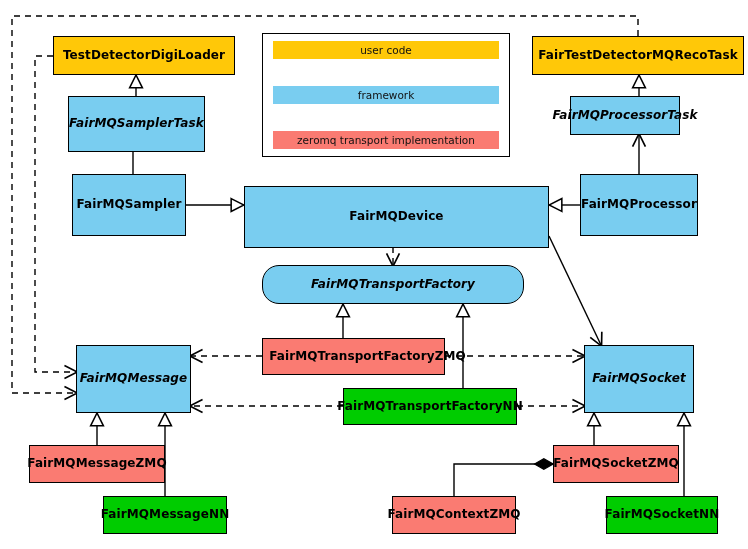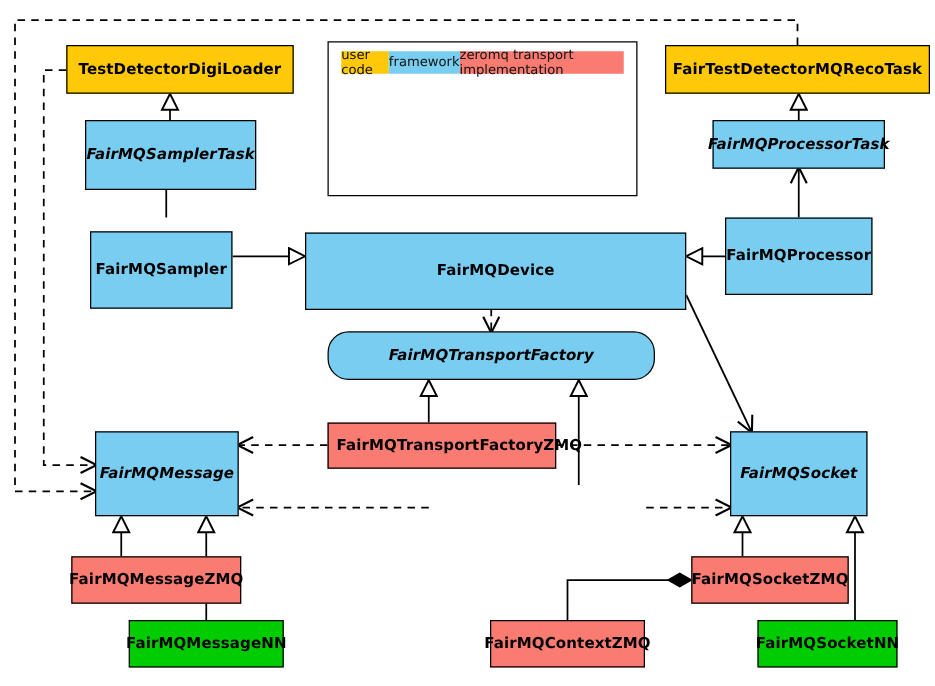--- a/index.html
+++ b/index.html
@@ -49,21 +49,21 @@
     position: absolute;
     left: 262px;
     top: 33px;
     width: 248px;
     height: 124px;
     box-sizing: border-box;
     background: #ffffff;
     border: 1.6px solid #000000;
     padding: 7px 10px;
     display: flex;
-    flex-direction: row;
+    flex-direction: column;
     justify-content: space-between;
   }
   .legend-row {
     height: 18px;
     display: flex;
     align-items: center;
     justify-content: center;
     font-size: 10.5px;
     font-weight: normal;
     color: #111111;
@@ -130,40 +130,41 @@
       <path d="M 684 496 L 684 413" marker-end="url(#hollowTri)"></path>
 
       <path d="M 454 496 L 454 464 L 553 464" marker-end="url(#filledDiamond)"></path>
     </g>
   </svg>
 
   <div class="node fill-user" style="left:53px; top:36px; width:182px; height:39px;">TestDetectorDigiLoader</div>
 
   <div class="node fill-frame abstract" style="left:68px; top:96px; width:137px; height:56px;">FairMQSamplerTask</div>
 
-  <div class="node fill-frame" style="left:72px; top:185px; width:114px; height:62px;">FairMQSampler</div>
+  <div class="node fill-frame" style="left:72px; top:174px; width:114px; height:62px;">FairMQSampler</div>
 
   <div class="node fill-frame" style="left:244px; top:186px; width:305px; height:62px;">FairMQDevice</div>
 
   <div class="node fill-frame" style="left:580px; top:174px; width:118px; height:62px;">FairMQProcessor</div>
 
   <div class="node fill-user" style="left:532px; top:36px; width:212px; height:39px;">FairTestDetectorMQRecoTask</div>
 
-  <div class="node fill-frame abstract" style="left:570px; top:96px; width:138px; height:39px;">FairMQProcessorTask</div>
+  <div class="node fill-frame abstract" style="left:570px; top:96px; width:110px; height:39px;">FairMQProcessorTask</div>
 
   <div class="node fill-frame abstract" style="left:262px; top:265px; width:262px; height:39px;border-radius:17px;">FairMQTransportFactory</div>
 
   <div class="node fill-zmq" style="left:262px; top:338px; width:183px; height:37px;padding-left:28px;">FairMQTransportFactoryZMQ</div>
 
+  <div class="node fill-nn" style="left:343px; top:388px; width:174px; height:37px;">FairMQTransportFactoryNN</div>
 
   <div class="node fill-frame abstract" style="left:76px; top:345px; width:115px; height:68px;">FairMQMessage</div>
 
   <div class="node fill-frame abstract" style="left:584px; top:345px; width:110px; height:68px;">FairMQSocket</div>
 
-  <div class="node fill-zmq" style="left:29px; top:445px; width:136px; height:38px;margin-left:28px;">FairMQMessageZMQ</div>
+  <div class="node fill-zmq" style="left:29px; top:445px; width:136px; height:38px;">FairMQMessageZMQ</div>
 
   <div class="node fill-nn" style="left:103px; top:496px; width:124px; height:38px;">FairMQMessageNN</div>
 
   <div class="node fill-zmq" style="left:553px; top:445px; width:126px; height:38px;">FairMQSocketZMQ</div>
 
   <div class="node fill-nn" style="left:606px; top:496px; width:112px; height:38px;">FairMQSocketNN</div>
 
   <div class="node fill-zmq" style="left:392px; top:496px; width:124px; height:38px;">FairMQContextZMQ</div>
 
   <div id="legend">

